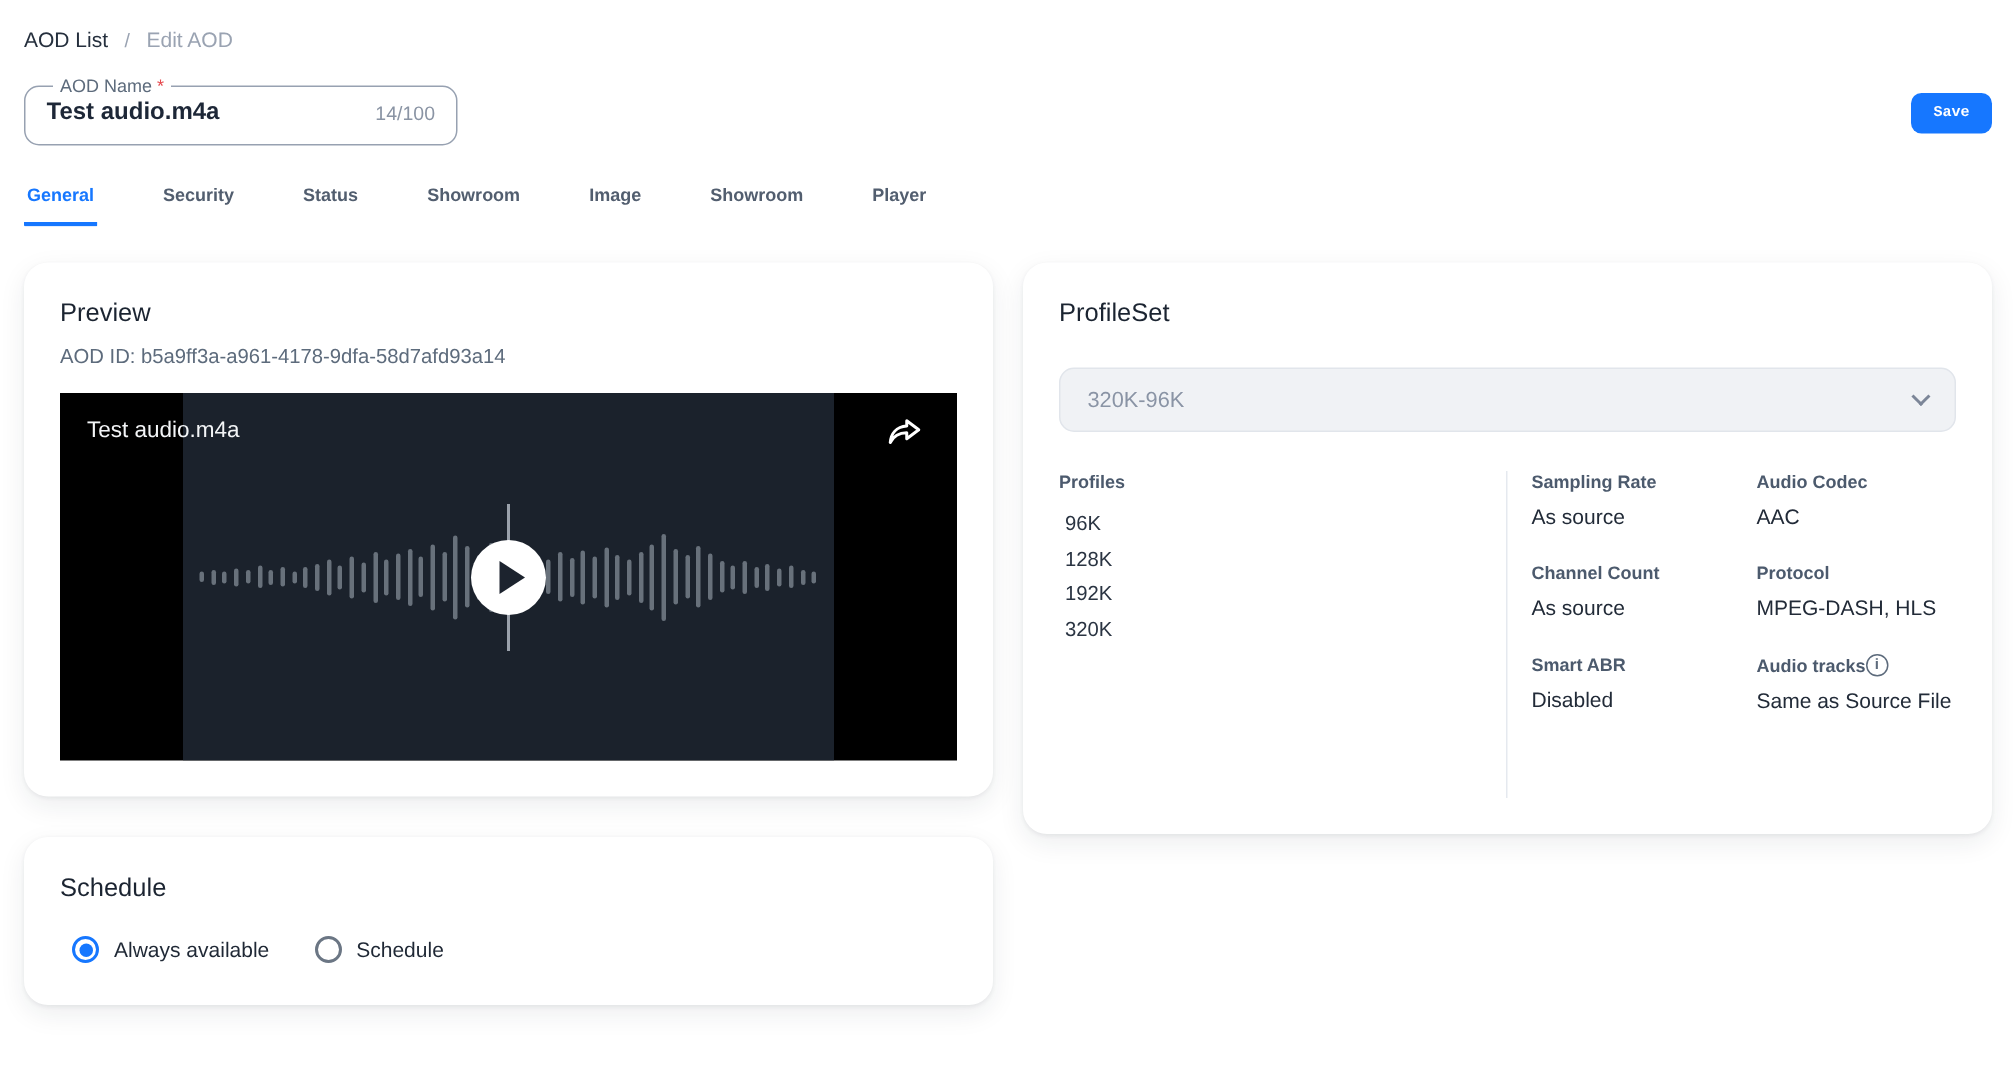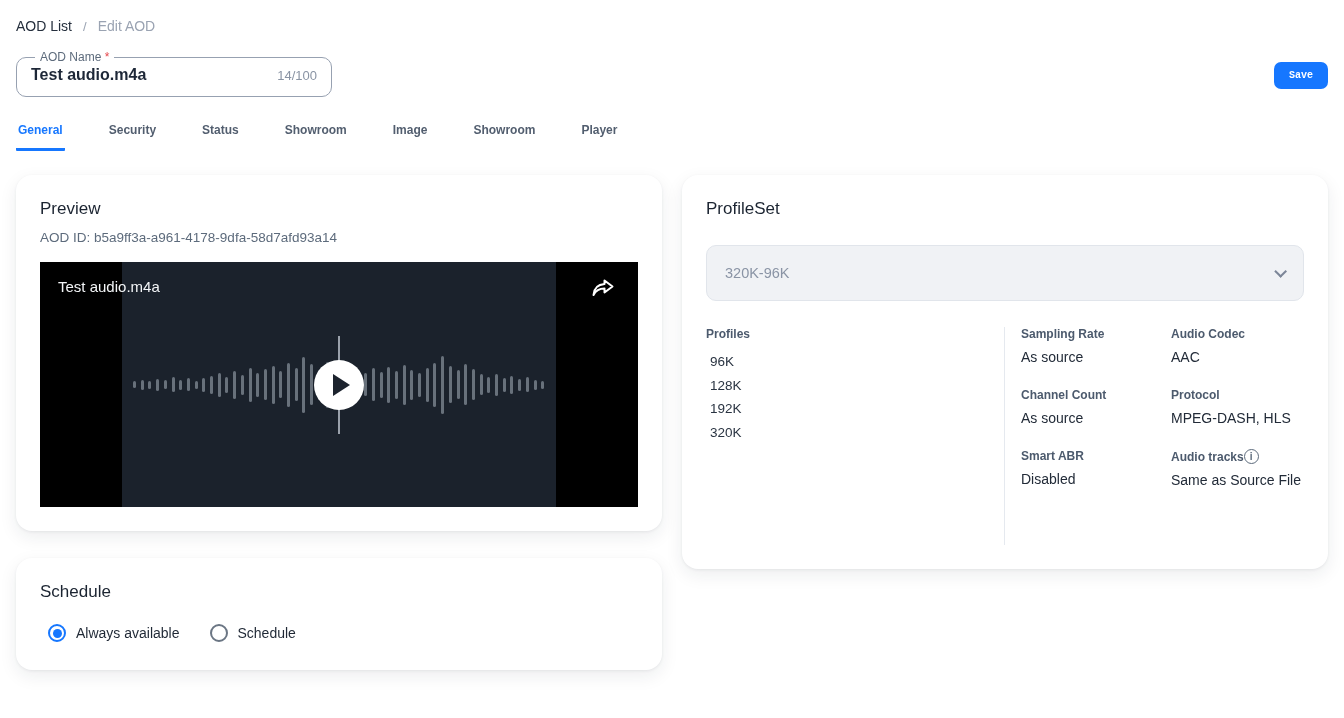--- a/index.html
+++ b/index.html
@@ -14,21 +14,21 @@
 
   
   .breadcrumb { padding-top: 18px; display: flex; align-items: center; gap: 11px; font-size: 14px; }
   .crumb-current-parent { color: #252f3d; cursor: pointer; }
   .crumb-sep { color: #9aa3b2; font-size: 13px; }
   .crumb-active { color: #9aa3b2; }
 
   
   .form-row { margin-top: 16px; display: flex; justify-content: space-between; align-items: flex-start; }
   fieldset.name-field {
-    width: 316px; border: 1px solid #97a1b1; border-radius: 10px;
+    width: 289px; border: 1px solid #97a1b1; border-radius: 10px;
     padding: 0 14px 12px 14px; background: #fff;
   }
   fieldset.name-field legend {
     font-size: 12px; color: #5d6b7c; padding: 0 5px; margin-left: 4px; line-height: 14px;
   }
   .req-mark { color: #e5484d; }
   .name-field-body { display: flex; align-items: center; justify-content: space-between; margin-top: 2px; }
   .name-input {
     border: none; outline: none; font-family: "Liberation Sans", sans-serif;
     font-size: 16px; font-weight: 600; color: #1d2737; width: 190px; background: transparent;
@@ -89,21 +89,21 @@
     border: none;
   }
   .play-tri {
     width: 0; height: 0; margin-left: 5px;
     border-top: 11px solid transparent; border-bottom: 11px solid transparent;
     border-left: 17px solid #1c232e;
   }
 
   
   .ps-select {
-    margin-top: 26px; height: 56px; background: #f0f2f5; border: 1px solid #e1e5eb;
+    margin-top: 26px; height: 43px; background: #f0f2f5; border: 1px solid #e1e5eb;
     border-radius: 10px; display: flex; align-items: center; justify-content: space-between;
     padding: 0 18px; cursor: pointer;
   }
   .ps-select-value { font-size: 14.5px; color: #8a94a5; }
   .chevron {
     width: 9px; height: 9px; border-right: 2px solid #7c8698; border-bottom: 2px solid #7c8698;
     transform: rotate(45deg) translateY(-3px); margin-right: 2px;
   }
   .ps-details { margin-top: 26px; display: flex; }
   .profiles-col { width: 298px; }

